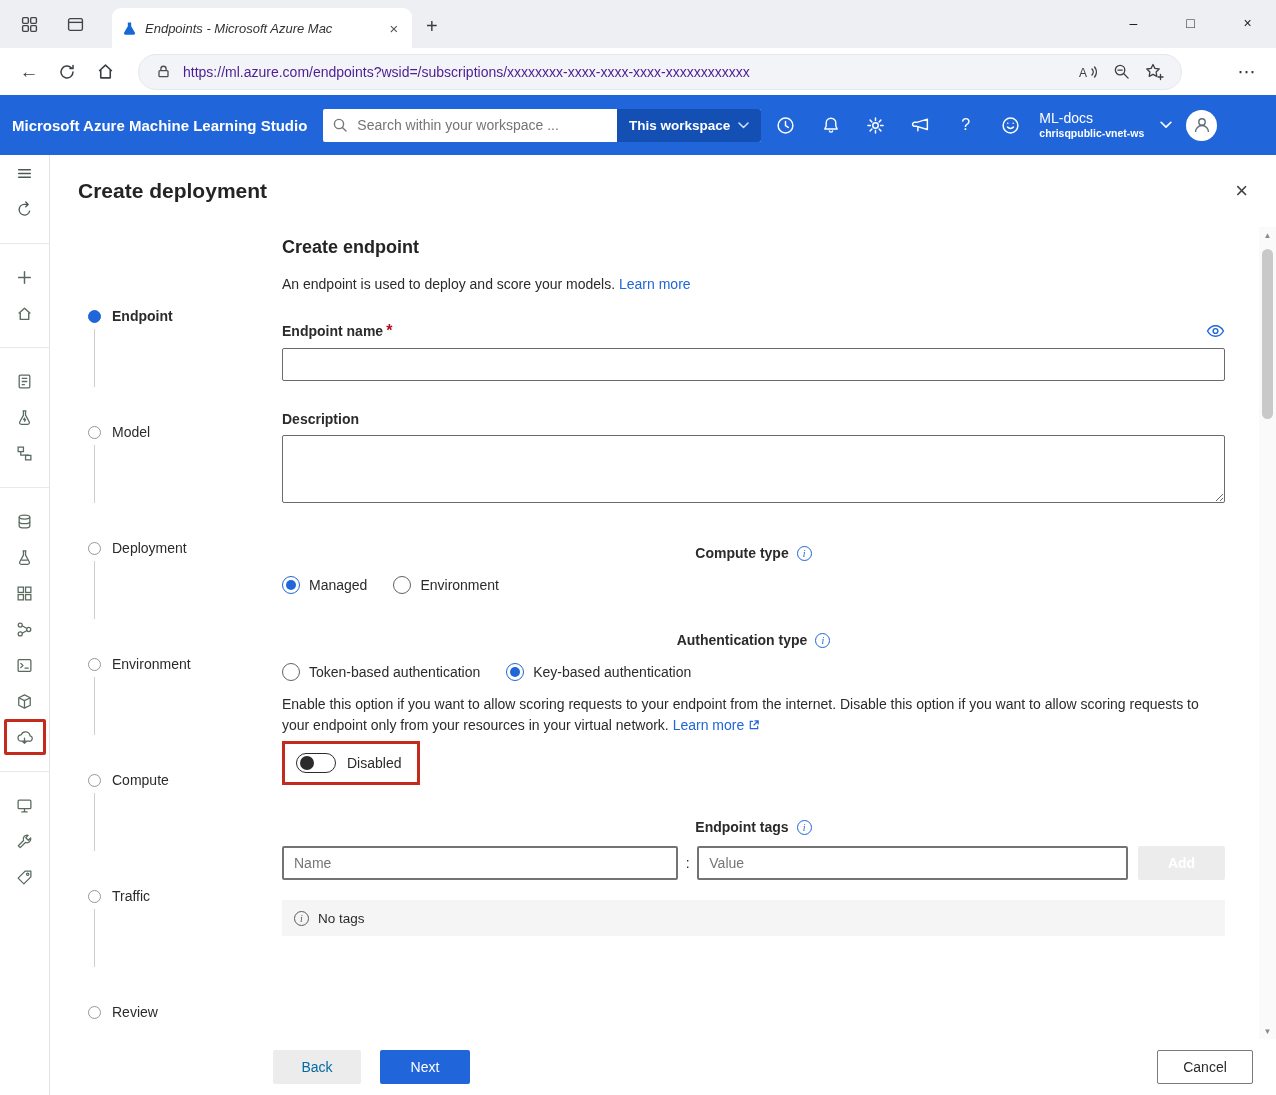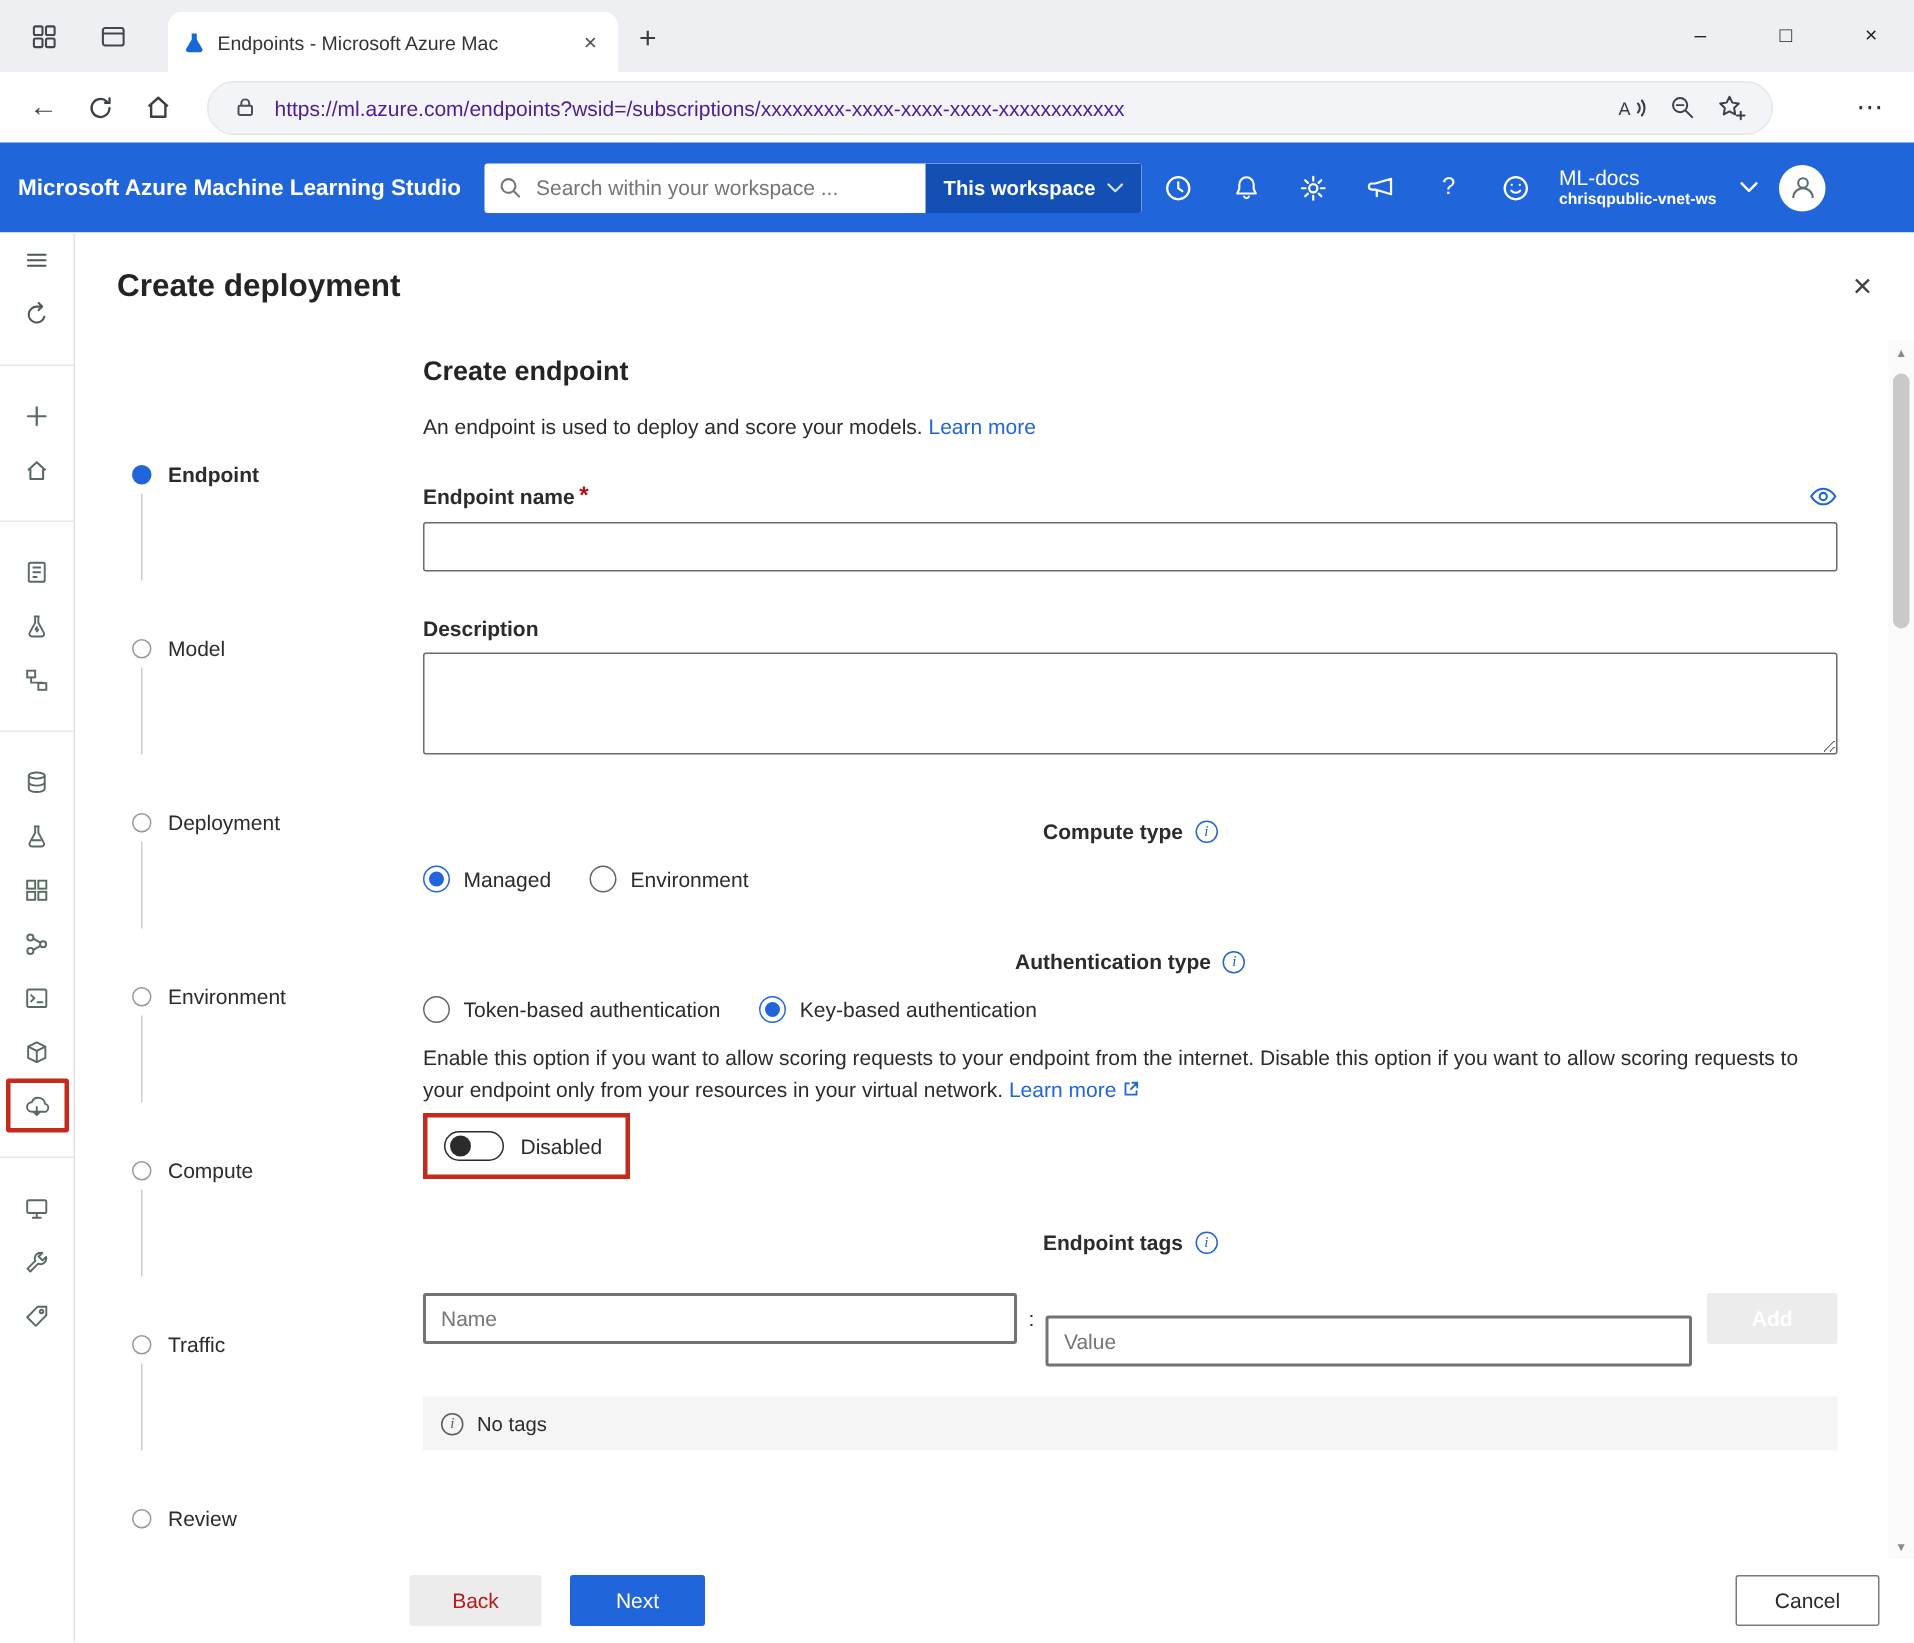--- a/index.html
+++ b/index.html
@@ -4,21 +4,21 @@
 <style>
   * { margin:0; padding:0; box-sizing:border-box; }
   html,body { width:1276px; height:1095px; }
   body { font-family:"Liberation Sans","DejaVu Sans",sans-serif; background:#fff; overflow:hidden; color:#2b2b2b; }
   .screen { position:relative; width:1276px; height:1095px; display:flex; flex-direction:column; }
   svg { display:block; }
 
   
   .tabbar { height:48px; background:#edeff3; display:flex; align-items:flex-end; position:relative; flex:0 0 auto; }
   .tb-icon-btn { width:34px; height:34px; margin:0 0 7px 12px; display:flex; align-items:center; justify-content:center; border-radius:6px; }
-  .tab { width:300px; height:40px; background:#fff; border-radius:9px 9px 0 0; display:flex; align-items:center; gap:8px; padding:0 10px; margin-left:20px; }
+  .tab { width:300px; height:40px; background:#fff; border-radius:9px 9px 0 0; display:flex; align-items:center; gap:8px; padding:0 10px; margin-left:20px;font-style:italic; }
   .tab-title { flex:1; font-size:13px; color:#333; white-space:nowrap; overflow:hidden; }
   .tab-close { font-size:15px; color:#555; padding:0 4px; cursor:default; }
   .newtab-btn { font-size:20px; color:#3c3c3c; margin:0 0 12px 14px; line-height:1; }
   .win-controls { position:absolute; right:0; top:0; height:46px; display:flex; }
   .win-btn { width:57px; height:46px; display:flex; align-items:center; justify-content:center; font-size:14px; color:#222; }
 
   
   .navbar { height:47px; background:#fff; display:flex; align-items:center; padding:0 10px; flex:0 0 auto; }
   .nav-btn { width:38px; height:38px; display:flex; align-items:center; justify-content:center; font-size:19px; color:#3a3f44; }
   .addressbar { flex:1; height:36px; margin:0 46px 0 14px; background:#f2f4f7; border:1px solid #e4e7eb; border-radius:18px; display:flex; align-items:center; padding:0 14px; gap:9px; }
@@ -83,32 +83,32 @@
   .radio.selected .rb::after { content:""; position:absolute; inset:3px; border-radius:50%; background:#2065d9; }
   .pn-desc { margin-top:13px; font-size:14px; line-height:1.5; }
   .toggle-box { display:inline-flex; align-items:center; gap:11px; border:3px solid #c42b1c; padding:9px 16px 9px 11px; margin-top:5px; }
   .toggle { width:40px; height:20px; border:1px solid #2b2b2b; border-radius:10px; position:relative; background:#fff; flex:0 0 auto; }
   .toggle-knob { position:absolute; top:2px; left:3px; width:14px; height:14px; border-radius:50%; background:#2b2b2b; }
   .toggle-label { font-size:14px; }
   .tags-row { display:flex; align-items:center; margin-top:11px; }
   .tag-input { height:34px; border:2px solid #737373; border-radius:2px; font-size:14px; padding:0 10px; font-family:inherit; outline:none; }
   .tag-name { width:409px; }
   .tag-sep { width:20px; text-align:center; font-size:14px; }
-  .tag-value { width:445px;margin-top:30px; }
+  .tag-value { width:445px; }
   .add-btn { width:90px; height:34px; margin-left:10px; background:#ececec; border:none; border-radius:2px; color:#fff; font-size:14px; font-weight:bold; font-family:inherit; }
   .notags { margin-top:20px; height:36px; background:#f5f5f5; display:flex; align-items:center; gap:9px; padding:0 12px; font-size:13.5px; }
 
   .vscroll { position:absolute; right:0; top:0; bottom:0; width:17px; background:#fafafa; display:flex; flex-direction:column; align-items:center; }
   .vs-arrow { font-size:8px; color:#8a8a8a; height:16px; display:flex; align-items:center; }
   .vs-track { flex:1; width:100%; position:relative; }
   .vs-thumb { position:absolute; top:6px; left:3px; width:11px; height:170px; background:#c9c9c9; border-radius:6px; }
 
   .panel-footer { height:56px; flex:0 0 auto; display:flex; align-items:center; padding:0 23px 0 223px; gap:19px; }
   .btn { height:34px; border-radius:2px; font-size:14px; font-family:inherit; display:flex; align-items:center; justify-content:center; cursor:default; }
-  .btn-back { width:88px; background:#ececec; border:none; color:#b91c1c; }
+  .btn-back { width:88px; background:#ececec; border:none; color:#0369a1; }
   .btn-next { width:90px; background:#2065d9; border:none; color:#fff; }
   .btn-cancel { width:96px; margin-left:auto; background:#fff; border:1px solid #7a7a7a; color:#2b2b2b; }
 </style>
 </head>
 <body>
 
 <div class="screen">
 
   <div class="tabbar">
     <div class="tb-icon-btn">

